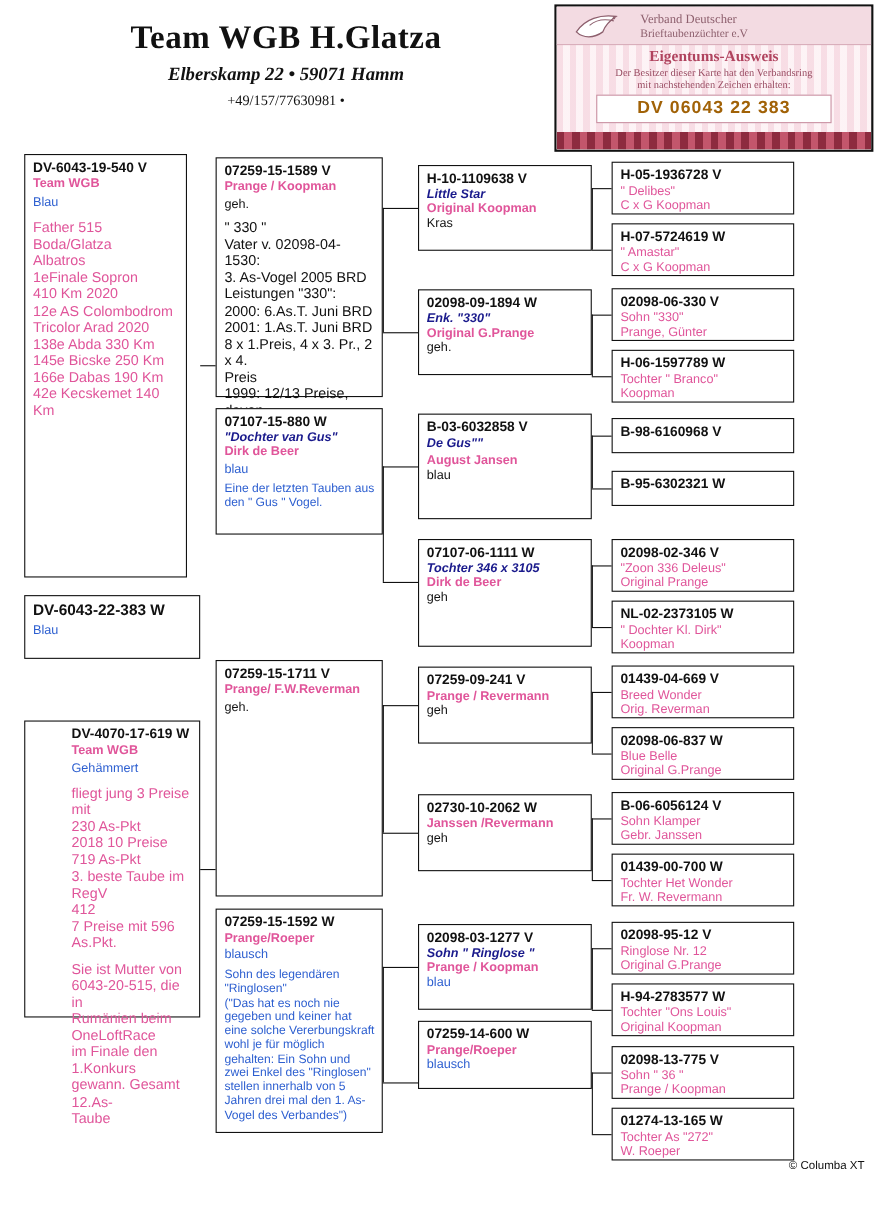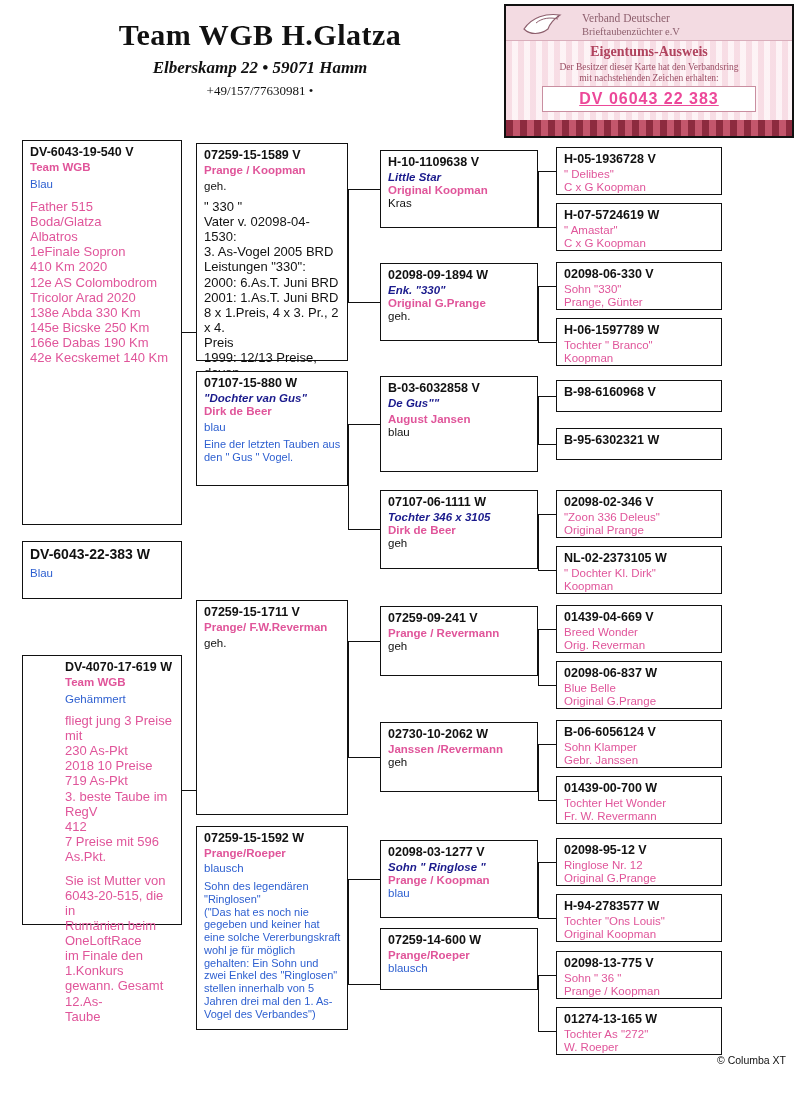--- a/index.html
+++ b/index.html
@@ -48,21 +48,21 @@
     position:absolute;left:0;width:100%;text-align:center;font-size:9.5px;color:#9a4e64;
     font-family:"Liberation Serif",serif;
   }
   .card .sub1{top:56px;}
   .card .sub2{top:67px;}
   .card .ringbox{
     position:absolute;left:36px;top:80px;width:212px;height:24px;
     background:#fff;border:1px solid #c98ea0;
     display:flex;align-items:center;justify-content:center;
   }
-  .card .ring{font-weight:bold;font-size:16px;color:#ec4899;letter-spacing:1px;text-decoration:underline;}
+  .card .ring{font-weight:bold;font-size:16px;color:#a16207;letter-spacing:1px;}
   .card .botband{
     position:absolute;left:0;bottom:0;width:100%;height:16px;
     background:
       repeating-linear-gradient(90deg,#8d2b3f 0 7px,#c3566c 7px 14px);
   }
 
   
   .box{
     position:absolute;border:1.6px solid #111;background:#fff;
     box-sizing:border-box;padding:4px 6px 4px 7px;
@@ -112,21 +112,21 @@
     <div class="vdb2">Brieftaubenzüchter e.V</div>
     <div class="title">Eigentums-Ausweis</div>
     <div class="sub1">Der Besitzer dieser Karte hat den Verbandsring</div>
     <div class="sub2">mit nachstehenden Zeichen erhalten:</div>
     <div class="ringbox">
       <span class="ring">DV 06043 22 383</span>
     </div>
     <div class="botband"></div>
   </div>
 
-  <div class="box" style="left:22px;top:140px;width:160px;height:385px;">
+  <div class="box" style="left:22px;top:140px;width:148px;height:385px;">
     <span class="ring-no">DV-6043-19-540 V</span>
     <span class="nm">Team WGB</span>
     <span class="blue" style="margin-top:4px;">Blau</span>
     <span class="txt" style="margin-top:8px;color:#e0559a;">Father 515
 Boda/Glatza
 Albatros
 1eFinale Sopron
 410 Km 2020
 12e AS Colombodrom
 Tricolor Arad 2020
@@ -225,21 +225,21 @@
     <span class="bk">geh.</span>
   </div>
 
   <div class="box" style="left:380px;top:376px;width:158px;height:96px;">
     <span class="ring-no">B-03-6032858 V</span>
     <span class="nm-i">De Gus""</span>
     <span class="owner" style="margin-top:3px;">August Jansen</span>
     <span class="bk">blau</span>
   </div>
 
-  <div class="box" style="left:380px;top:490px;width:158px;height:79px;">
+  <div class="box" style="left:380px;top:490px;width:158px;height:98px;">
     <span class="ring-no">07107-06-1111 W</span>
     <span class="nm-i">Tochter 346 x 3105</span>
     <span class="owner">Dirk de Beer</span>
     <span class="bk">geh</span>
   </div>
 
   <div class="box" style="left:380px;top:606px;width:158px;height:70px;">
     <span class="ring-no">07259-09-241 V</span>
     <span class="nm">Prange / Revermann</span>
     <span class="bk">geh</span>

